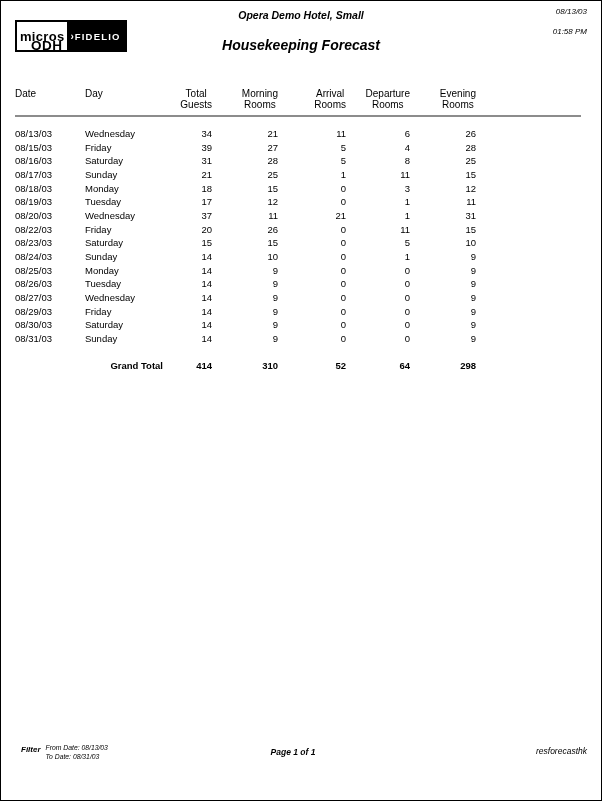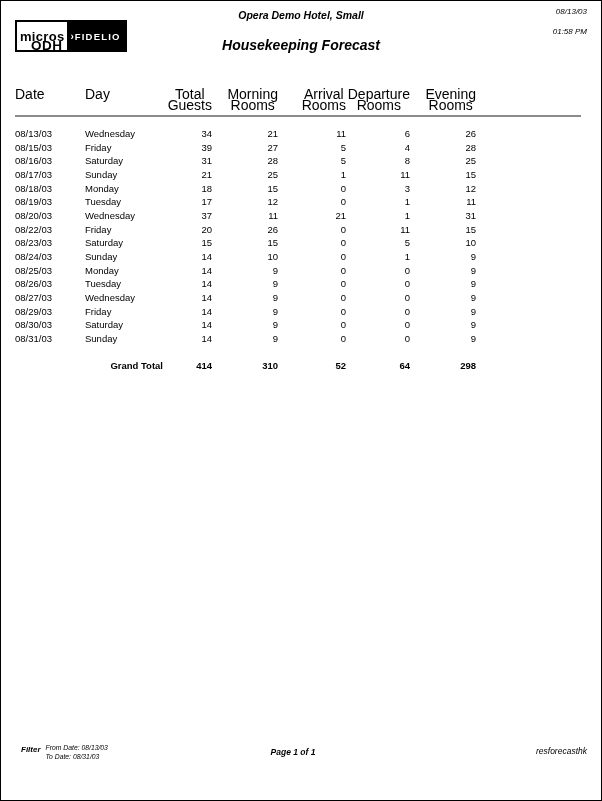--- a/index.html
+++ b/index.html
@@ -37,21 +37,21 @@
   
   table.forecast {
     position:absolute; left:14px; top:88px; width:566px;
     border-collapse:collapse; table-layout:fixed;
     font-size:9.5px;
   }
   col.c-date{width:70px} col.c-day{width:81px} col.c-guests{width:46px}
   col.c-morning{width:66px} col.c-arrival{width:68px} col.c-departure{width:64px}
   col.c-evening{width:66px} col.c-fill{width:auto}
   th {
-    font-weight:400; font-size:14px; vertical-align:top; line-height:10.5px;
+    font-weight:400; font-size:10px; vertical-align:top; line-height:10.5px;
     padding:0 0 5px 0; border-bottom:2px solid #8c8c8c;
   }
   th.left { text-align:left; }
   th.num  { text-align:right; }
   th.num .hdr { display:inline-block; text-align:center; }
   td { line-height:13.65px; padding:0; white-space:nowrap; }
   td.left { text-align:left; }
   td.num  { text-align:right; }
   tbody tr:first-child td { padding-top:10px; }
   tr.total-row td { padding-top:13px; font-weight:700; }

